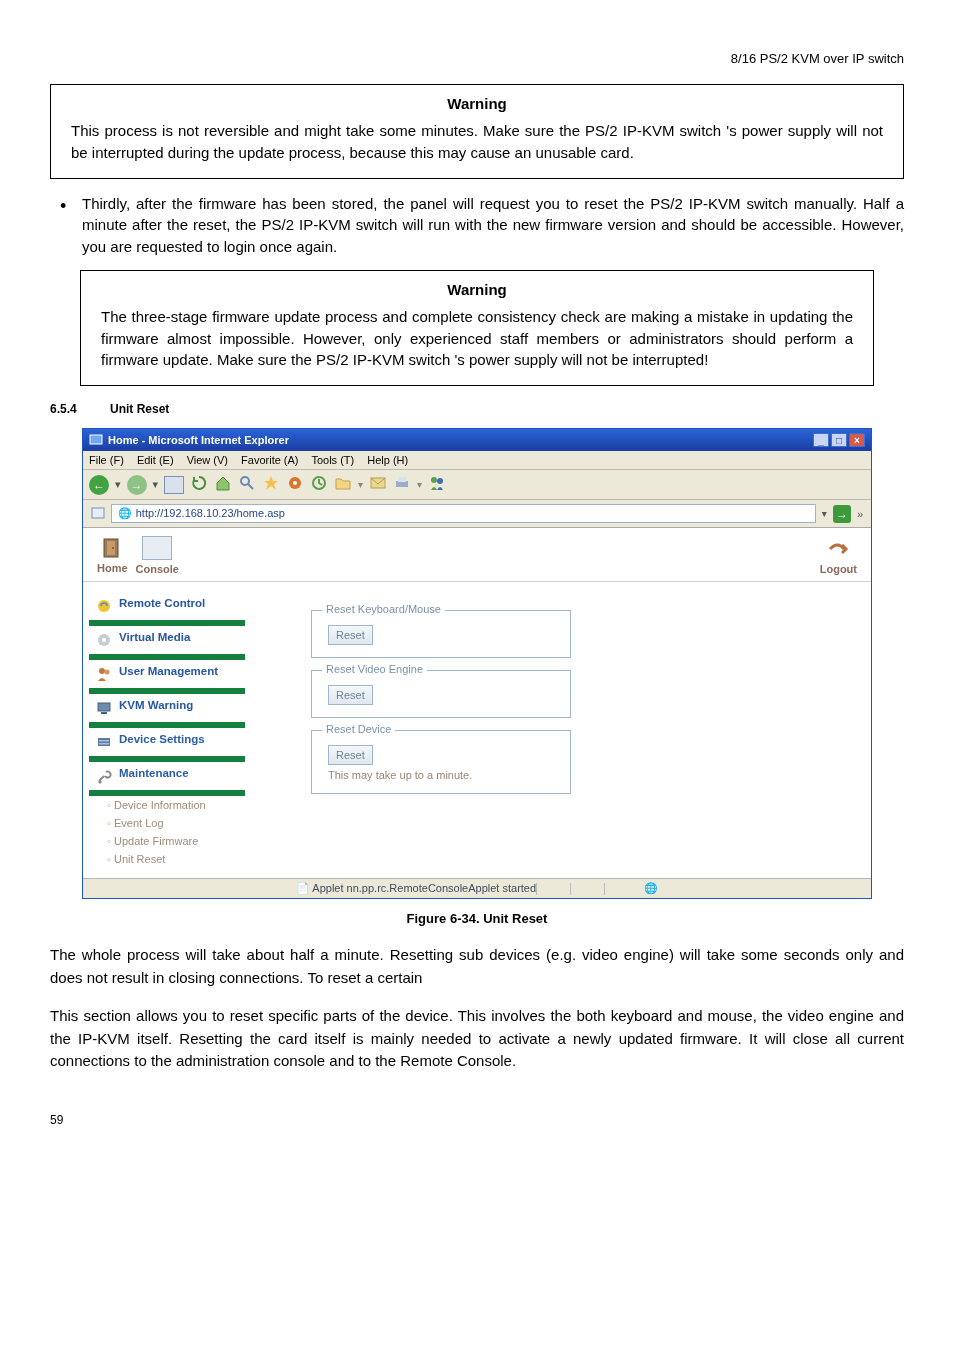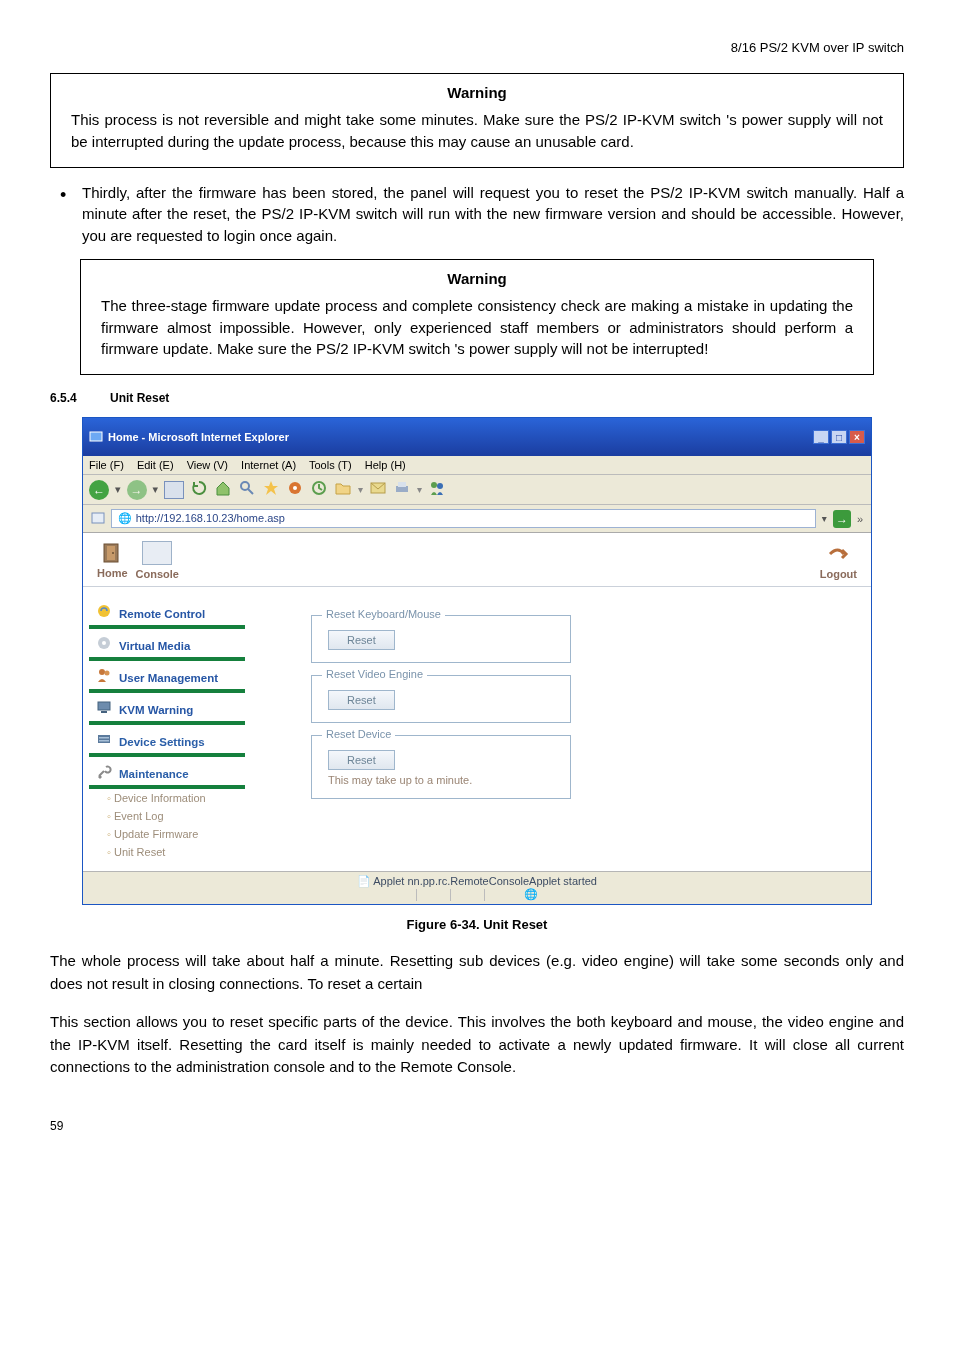--- a/index.html
+++ b/index.html
@@ -1,31 +1,31 @@
 <!DOCTYPE html>
 <html><head>
 <meta charset="utf-8">
 <style>
   * { box-sizing: border-box; margin: 0; padding: 0; }
   body { font-family: Arial, sans-serif; font-size: 15px; background: #fff; color: #000; width: 954px; }
-  .page { padding: 40px 50px; }
+  .page { padding: 40px 50px; margin-top: 11px; }
   .header-right { text-align: right; font-size: 13px; margin-bottom: 18px; }
   .outer-box { border: 1px solid #000; padding: 10px 20px 14px; margin-bottom: 14px; }
   .inner-box { border: 1px solid #000; padding: 10px 20px 14px; margin: 0 30px 16px 30px; }
   .bold-center { font-weight: bold; text-align: center; margin-bottom: 8px; font-size: 15px; }
   .just { text-align: justify; line-height: 1.45; }
   .bullet-row { display: flex; margin: 0 0 12px 10px; }
   .bullet-dot { width: 22px; flex-shrink: 0; line-height: 1.45; font-size: 18px; }
   .bullet-text { flex: 1; text-align: justify; line-height: 1.45; }
   .section-head { font-weight: bold; font-size: 12px; margin: 10px 0 12px 0; }
   .section-head .num { display:inline-block; width:60px; }
   .screenshot-wrap { margin: 0 auto; width: 790px; background: #fff; }
   
   .ie-window { border: 1px solid #1b56c3; }
-  .ie-title { background: linear-gradient(#2a64d8,#1b3da0); color: #fff; font-size: 11px; font-weight: bold; padding: 12px 6px; display:flex; align-items:center; justify-content:space-between; }
+  .ie-title { background: linear-gradient(#2a64d8,#1b3da0); color: #fff; font-size: 11px; font-weight: bold; padding: 4px 6px; display:flex; align-items:center; justify-content:space-between; }
   .ie-title-left { display:flex; align-items:center; gap:5px;}
   .ie-title-ctrls { display:flex; gap:2px;}
   .ctrl { width:16px; height:14px; display:flex; align-items:center; justify-content:center; font-size:10px; font-weight:bold; border:1px solid #3d6fd4;}
   .ctrl.min { background:#c8d6f3; color:#1b3da0;}
   .ctrl.max { background:#c8d6f3; color:#1b3da0;}
   .ctrl.close-c { background:#d75b4b; color:#fff;}
   .ie-menu { background:#ece9d8; font-size:11px; padding:3px 6px; border-bottom:1px solid #bbb; }
   .ie-menu span { margin-right: 10px; }
   .ie-toolbar { background:#ece9d8; padding:4px 6px; border-bottom:1px solid #bbb; display:flex; align-items:center; gap:6px;}
   .tb-icon { width:20px; height:20px; border-radius:50%; display:flex; align-items:center; justify-content:center; font-size:12px; }
@@ -37,36 +37,36 @@
   .addr-go { width:18px; height:18px; background:#3c9a3c; border-radius:3px; color:#fff; font-size:12px; display:flex; align-items:center; justify-content:center;}
   .app-area { background:#fff; }
   .top-strip { display:flex; justify-content:space-between; align-items:flex-end; padding:8px 14px 6px 14px; border-bottom:1px solid #cbd1da;}
   .strip-left { display:flex; gap:8px; align-items:center; }
   .strip-item { display:flex; flex-direction:column; align-items:center; gap:3px; color:#8a6b5b; font-size:11px; font-weight:bold;}
   .strip-icon { width:26px; height:22px; display:flex; align-items:center; justify-content:center; }
   .strip-icon svg { display:block;}
   .strip-box { width:30px; height:24px; border:1px solid #9eb2c9; background:#e8edf4; }
   .content-row { display:flex; }
   .sidebar { width:168px; padding:10px 6px; }
-  .side-item { display:flex; align-items:flex-end; gap:6px; padding:5px 6px; font-size:11.5px; font-weight:bold; color:#3b3d42; border-bottom:4px solid #15803d;}
+  .side-item { display:flex; align-items:flex-start; gap:6px; padding:5px 6px; font-size:11.5px; font-weight:bold; color:#3b3d42; border-bottom:6px solid #15803d;}
   .side-item .ico { width:18px; height:18px; display:flex; align-items:center; justify-content:center;}
   .side-item.remote { color:#2656a5;}
   .side-item.vmedia { color:#2656a5;}
   .side-item.usermgmt { color:#2656a5;}
   .side-item.kvm { color:#2656a5;}
   .side-item.devset { color:#2a5ea8;}
   .side-item.maint { color:#2a5ea8;}
   .sub-item { padding:3px 6px 3px 18px; font-size:11px; color:#9d8d7a; }
   .sub-item.active { color:#9d8d7a; }
   .main-pane { flex:1; padding:28px 20px 60px 60px; }
   .fieldset { border:1px solid #9fb6cc; padding:8px 16px 12px 16px; width:260px; margin-bottom:12px; position:relative;}
   .fieldset .legend { position:absolute; top:-8px; left:10px; background:#fff; padding:0 4px; font-size:11px; color:#7a93ab;}
-  .reset-btn { display:inline-block; border:1px solid #9fb6cc; background:linear-gradient(#f4f7fb,#e0e7ef); padding:3px 18px; font-size:11px; color:#6d8597; margin-top:6px; }
+  .reset-btn { display:inline-block; border:1px solid #9fb6cc; background:linear-gradient(#f4f7fb,#e0e7ef); padding:3px 7px; font-size:11px; color:#6d8597; margin-top:6px; }
   .note { font-size:11px; color:#9a8574; margin-top:4px; }
-  .ie-status { background:#ece9d8; border-top:1px solid #b5b5b5; padding:3px 8px; font-size:11px; color:#3d4c63; display:flex; justify-content:center; align-items:center;flex-direction:column;}
+  .ie-status { background:#ece9d8; border-top:1px solid #b5b5b5; padding:3px 8px; font-size:11px; color:#3d4c63; display:flex; justify-content:center; align-items:center;}
   .status-right { display:flex; align-items:center; gap:4px;}
   .sr-seg { width:30px; height:12px; border-left:1px solid #bcbcbc; }
   .fig-caption { text-align:center; font-weight:bold; font-size:13px; margin:12px 0 18px;}
   .body-para { text-align: justify; line-height:1.5; margin:0 0 16px 0;}
   .page-num { text-align:left; font-size:12px; margin-top:40px;}
 </style>
 </head>
 <body>
 
 <div class="page">
@@ -106,21 +106,21 @@
           <div class="ctrl min">_</div>
           <div class="ctrl max">□</div>
           <div class="ctrl close-c">×</div>
         </div>
       </div>
 
       <div class="ie-menu">
         <span>File (F)</span>
         <span>Edit (E)</span>
         <span>View (V)</span>
-        <span>Internet (A)</span>
+        <span>Favorite (A)</span>
         <span>Tools (T)</span>
         <span>Help (H)</span>
       </div>
 
       <div class="ie-toolbar">
         <span class="tb-icon tb-back">←</span>
         <span style="color:#555;font-size:11px;">▾</span>
         <span class="tb-icon tb-fwd">→</span>
         <span style="color:#555;font-size:11px;">▾</span>
         <span class="tb-square"></span>

